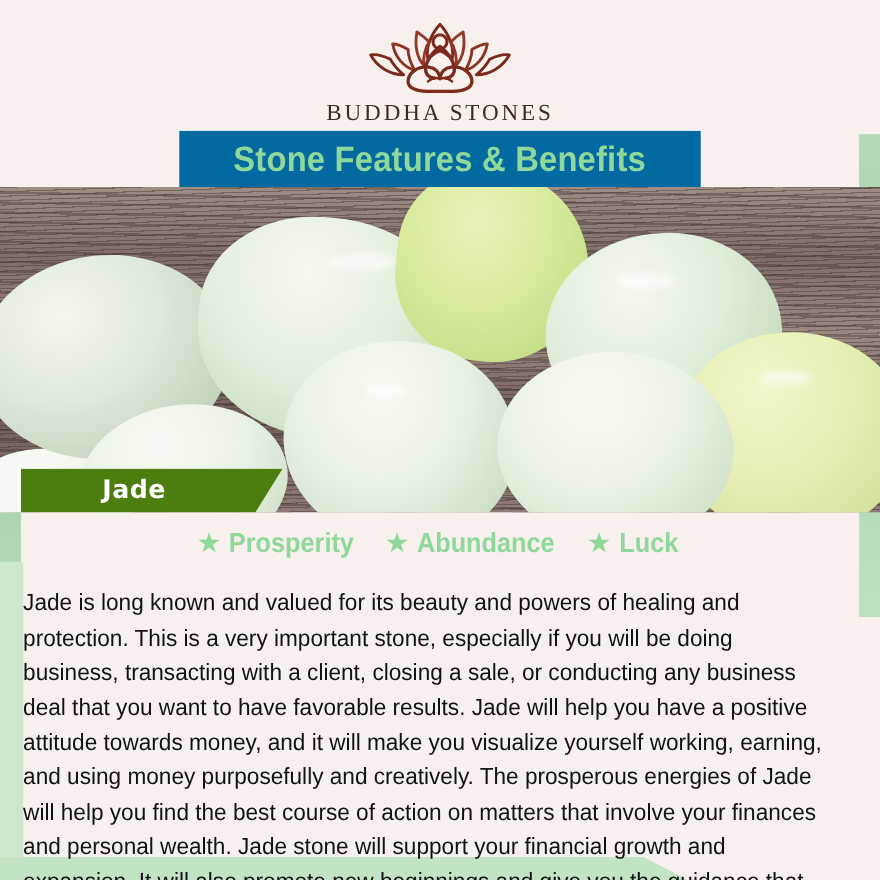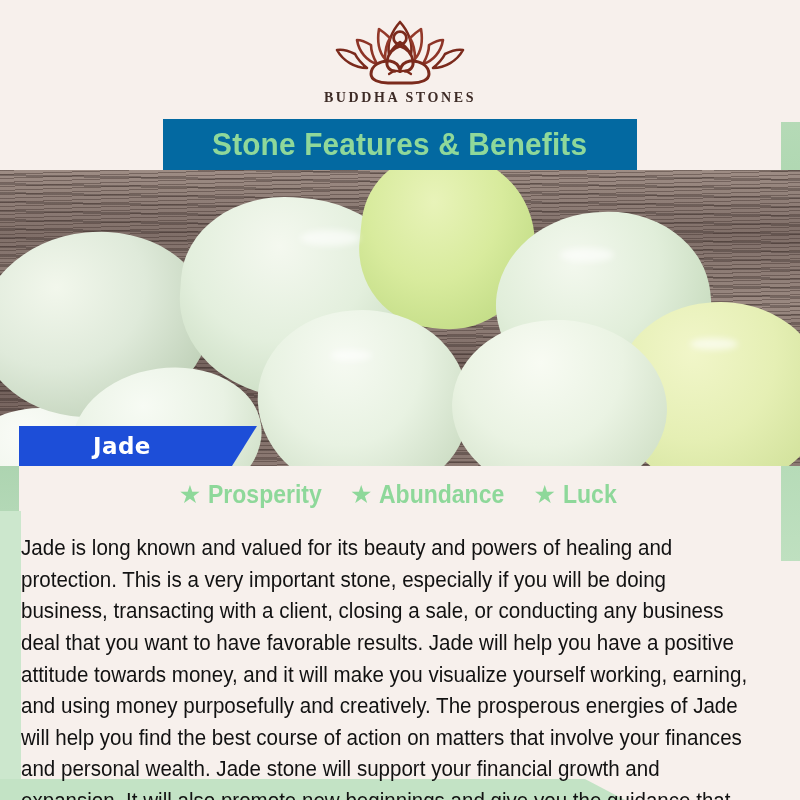--- a/index.html
+++ b/index.html
@@ -22,21 +22,21 @@
   .band-bottom .fill{
      position:absolute;left:0;top:0;width:640px;height:21px;background:#c3e3c5;
      clip-path:polygon(0 0, 585px 0, 625px 21px, 0 21px);}
 
   
   .header{position:absolute;left:0;top:0;width:800px;height:122px;background:#f7f0ec;}
   .logo-wrap{position:absolute;left:0;top:14px;width:800px;text-align:center;}
   .logo-mark{display:block;margin:0 auto;}
   .logo-text{
     margin-top:2px;font-family:"Liberation Serif", serif;
-    font-size:14px;letter-spacing:2.6px;color:#3d2b26;font-weight:700;
+    font-size:21px;letter-spacing:2.6px;color:#3d2b26;font-weight:400;
   }
 
   
   .photo{position:absolute;left:0;top:170px;width:800px;height:296px;overflow:hidden;}
   .wood{
     position:absolute;inset:0;
     background:
       repeating-linear-gradient(178deg,
         rgba(60,44,40,.40) 0px, rgba(60,44,40,.40) 1px,
         rgba(255,255,255,0) 1px, rgba(255,255,255,0) 4px),
@@ -81,21 +81,21 @@
   }
   .title-text{
     font-family:"Liberation Sans Narrow","Liberation Sans",sans-serif;
     font-weight:bold;font-size:32px;color:#8fd89a;letter-spacing:.2px;
     transform:scaleX(.93);transform-origin:center;white-space:nowrap;
   }
 
   
   .jade-label{
     position:absolute;left:19px;top:426px;width:238px;height:40px;z-index:7;
-    background:#1d4ed8;clip-path:polygon(0 0, 238px 0, 213px 40px, 0 40px);
+    background:#4d7c0f;clip-path:polygon(0 0, 238px 0, 213px 40px, 0 40px);
     display:flex;align-items:center;
   }
   .jade-text{
     margin-left:74px;color:#ffffff;font-weight:bold;font-size:23px;
     font-family:"DejaVu Sans","Liberation Sans",sans-serif;letter-spacing:.4px;
   }
 
   
   .keywords{
     position:absolute;left:0;top:478px;width:800px;height:32px;

